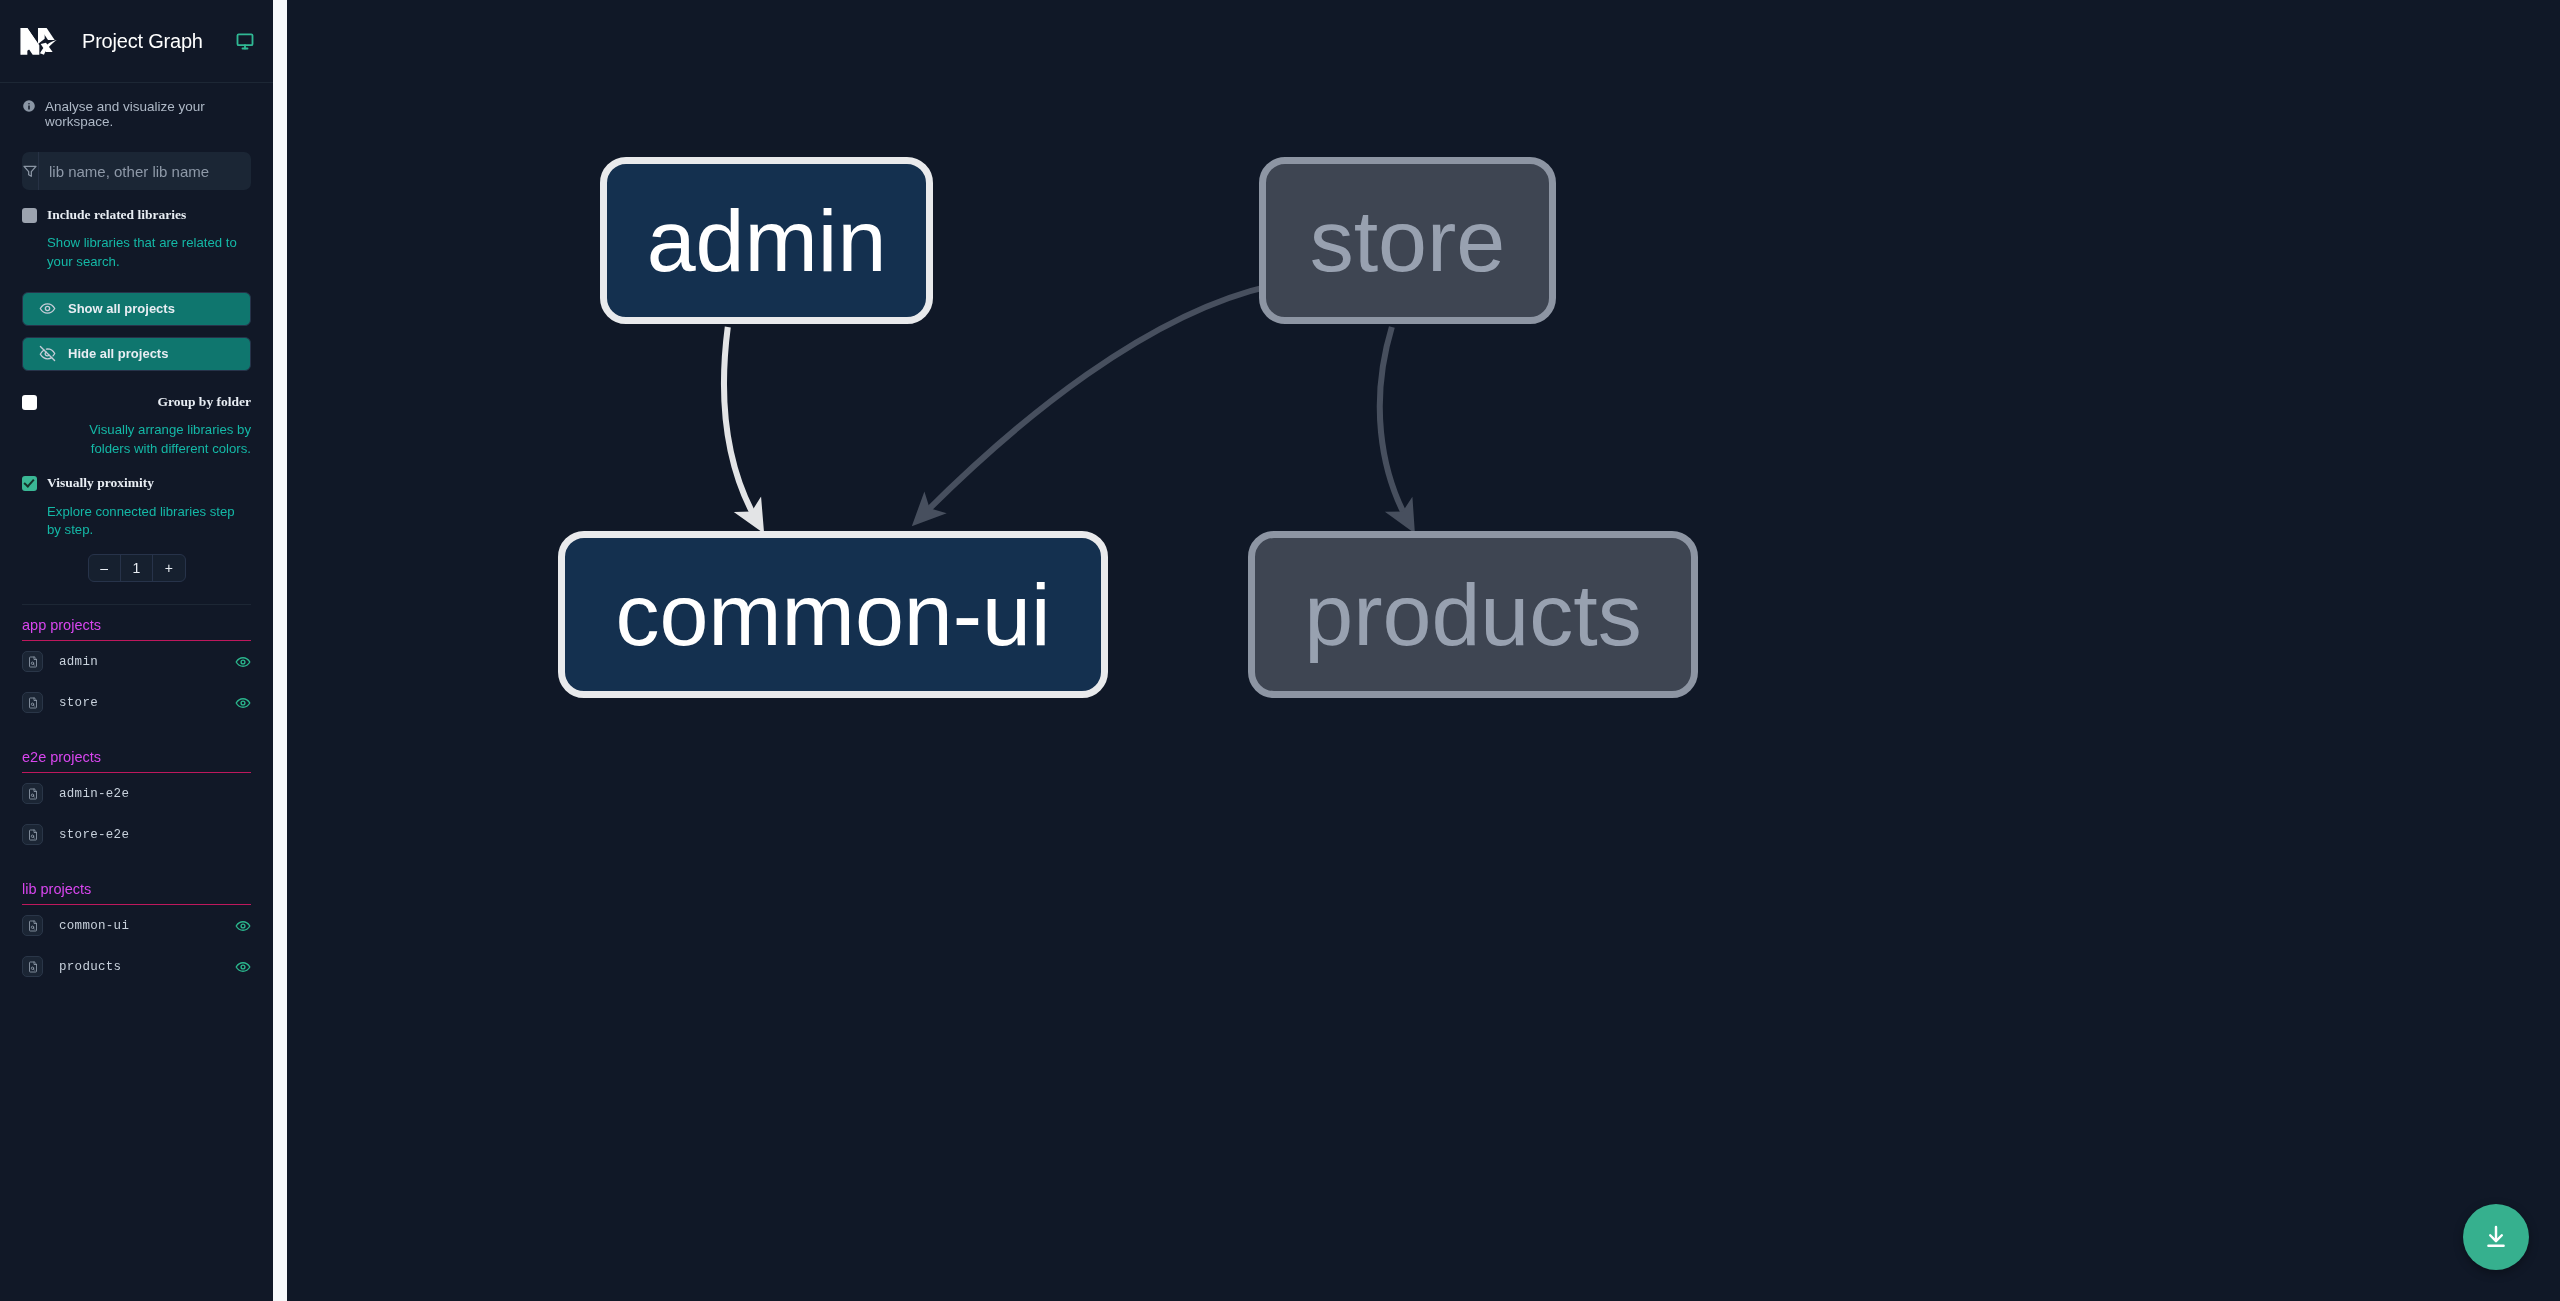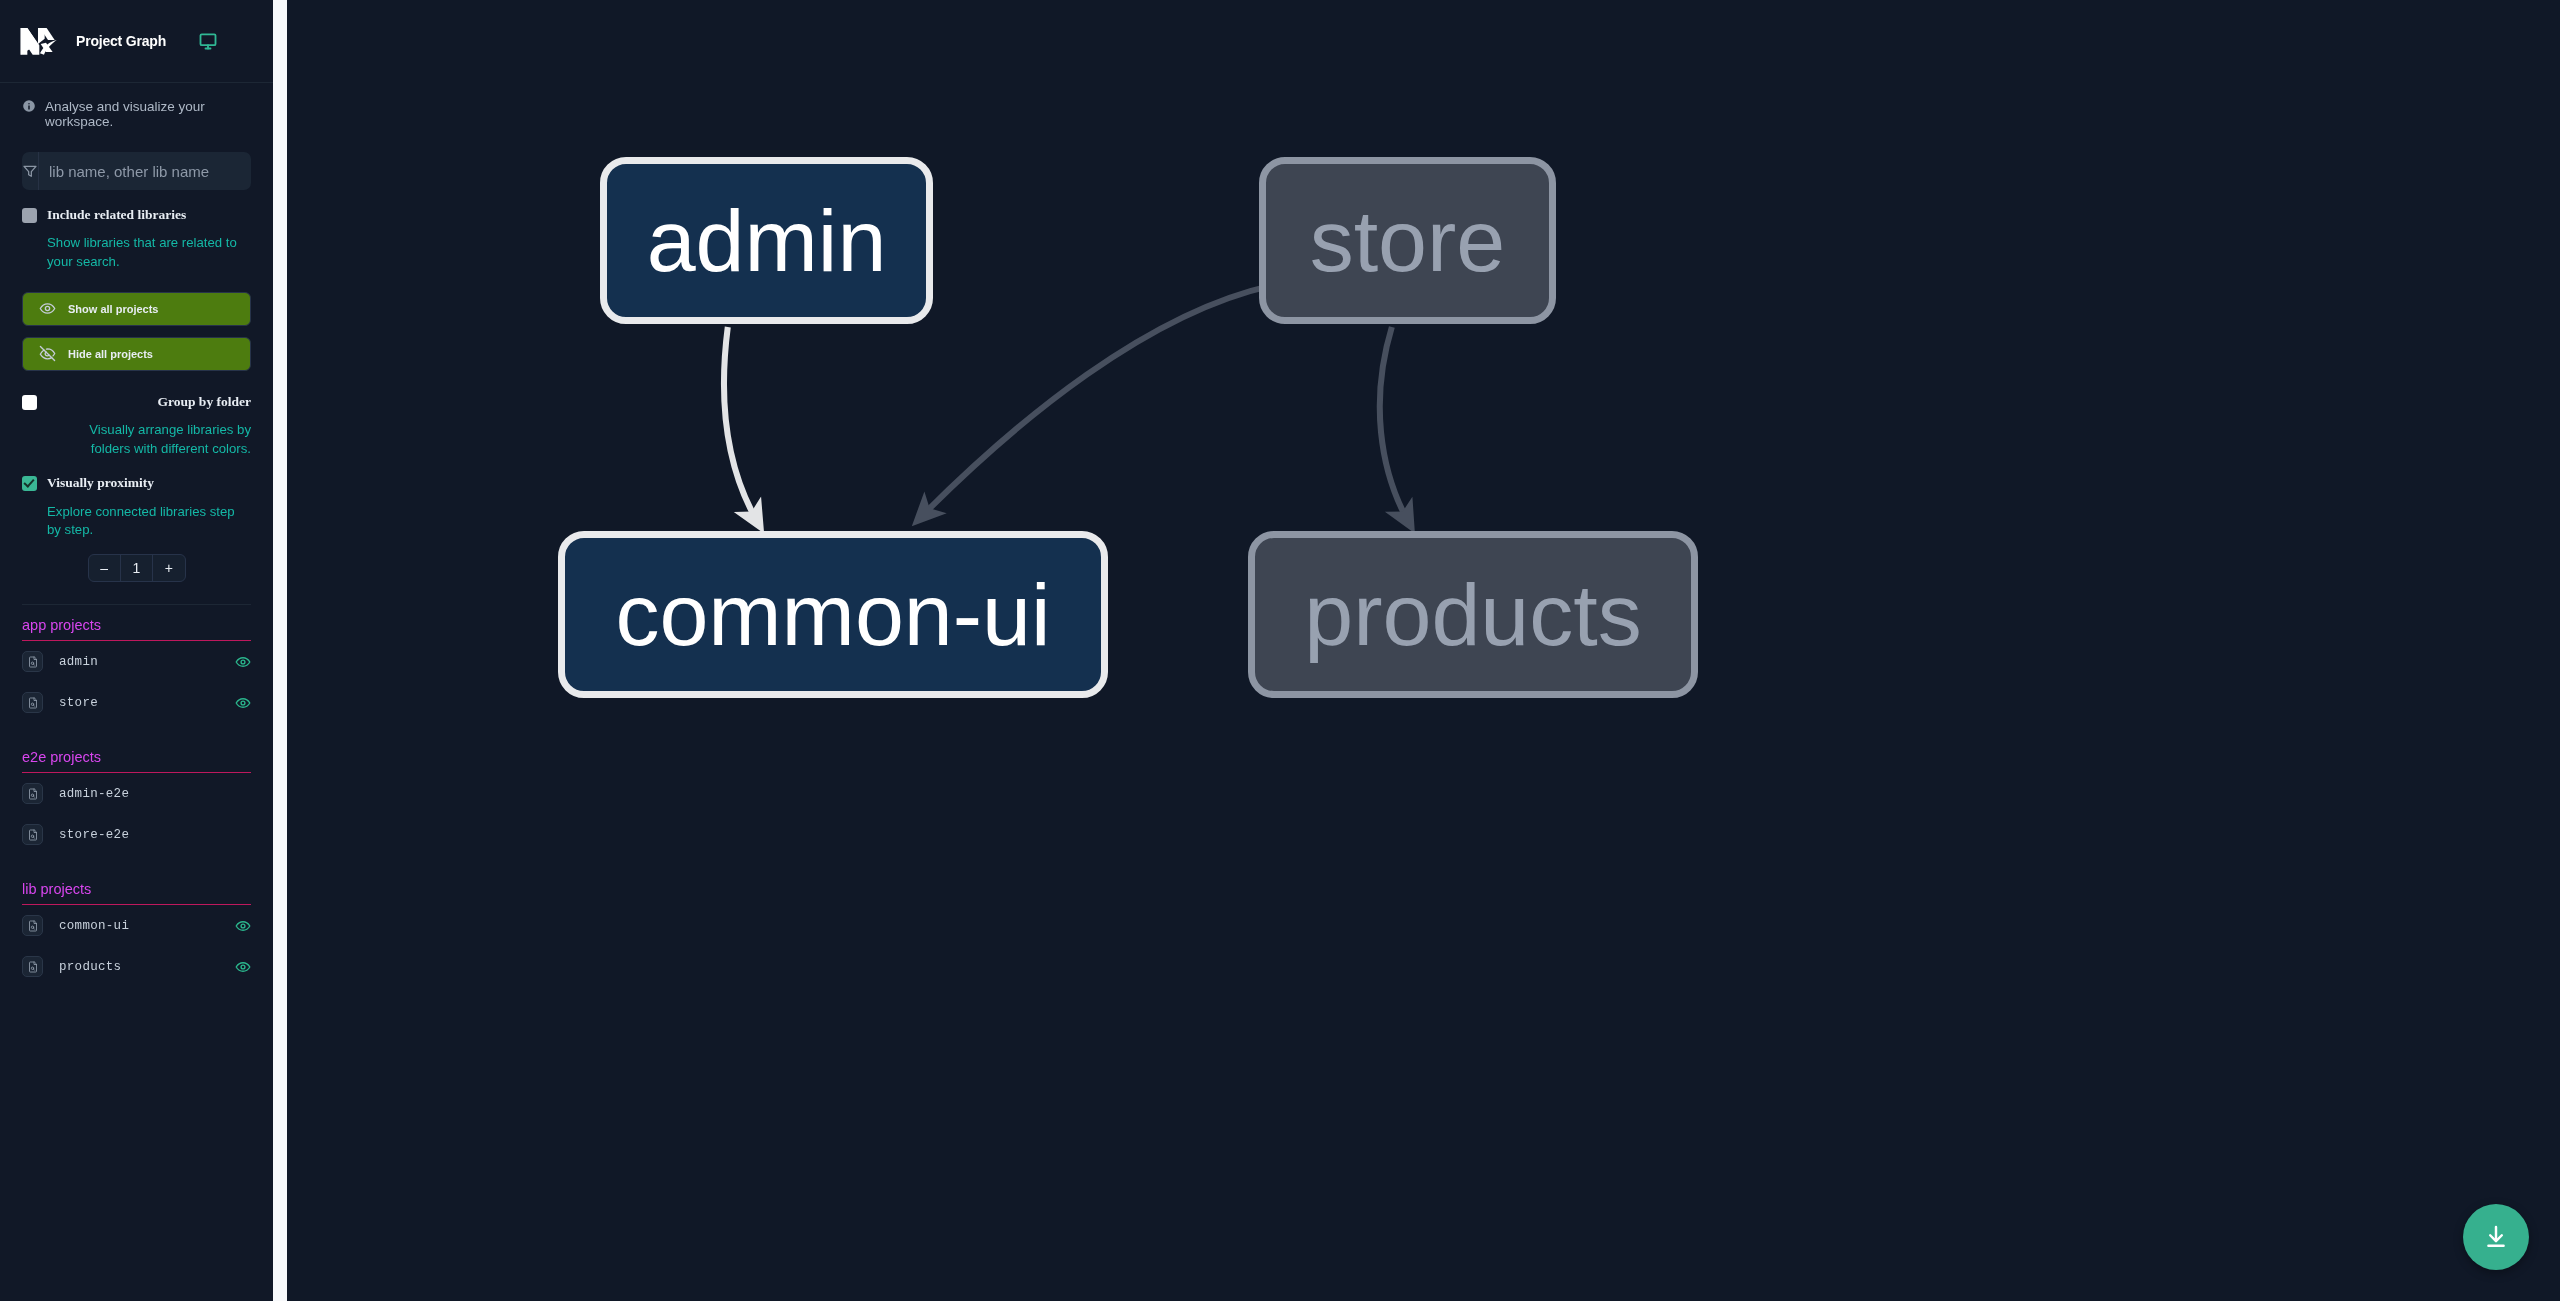--- a/index.html
+++ b/index.html
@@ -23,22 +23,22 @@
   }
   .side-header {
     height: 83px;
     display: flex; align-items: center;
     padding: 0 18px;
     border-bottom: 1px solid #1d2735;
     flex: 0 0 83px;
   }
   .nx-logo { width: 40px; height: 34px; flex: 0 0 40px; }
   .header-title {
-    color: #ffffff; font-size: 14px; font-weight: bold;
-    margin-left: 18px; letter-spacing: -0.2px;
+    color: #ffffff; font-size: 20px; font-weight: normal;
+    margin-left: 24px; letter-spacing: -0.2px;
   }
   .monitor-icon { margin-left: 16px; width: 20px; height: 20px; color: #30b894; display:block; }
 
   .tagline {
     display: flex; gap: 9px;
     padding: 16px 20px 8px 22px;
     color: #aeb8c6; font-size: 13.5px;
   }
   .info-icon { width: 14px; height: 14px; flex: 0 0 14px; color:#8b96a5; }
 
@@ -79,23 +79,23 @@
     width: 4px; height: 8px; border: solid #16332b;
     border-width: 0 2px 2px 0; transform: rotate(42deg);
   }
   .check-text { flex: 1; }
   .check-title { color: #e8edf3; font-size: 13.5px; font-weight: bold; line-height: 1.35; font-family: Liberation Serif, serif; }
   .check-desc { color: #14b8a6; font-size: 13.2px; line-height: 1.42; margin-top: 10px; }
 
   .sbtn {
     display: flex; align-items: center; gap: 12px;
     width: 100%; height: 34px; margin-top: 11px;
-    background: #4d7c0f; border: 1px solid #27334a;
+    background: #0f766e; border: 1px solid #27334a;
     border-radius: 6px; color: #e8edf3;
-    font-size: 11px; font-weight: bold;
+    font-size: 13px; font-weight: bold;
     font-family: "Liberation Sans", sans-serif;
     padding: 0 16px; cursor: pointer; text-align: left;
   }
   .sbtn svg { width: 17px; height: 17px; flex: 0 0 17px; color: #c5cdd8; }
   #show-all-btn { margin-top: 20px; }
 
   .stepper {
     display: flex; margin: 14px auto 0 auto; width: 98px; height: 28px;
     border-radius: 6px; overflow: hidden;
     border: 1px solid #27334a; background: #16202f;

